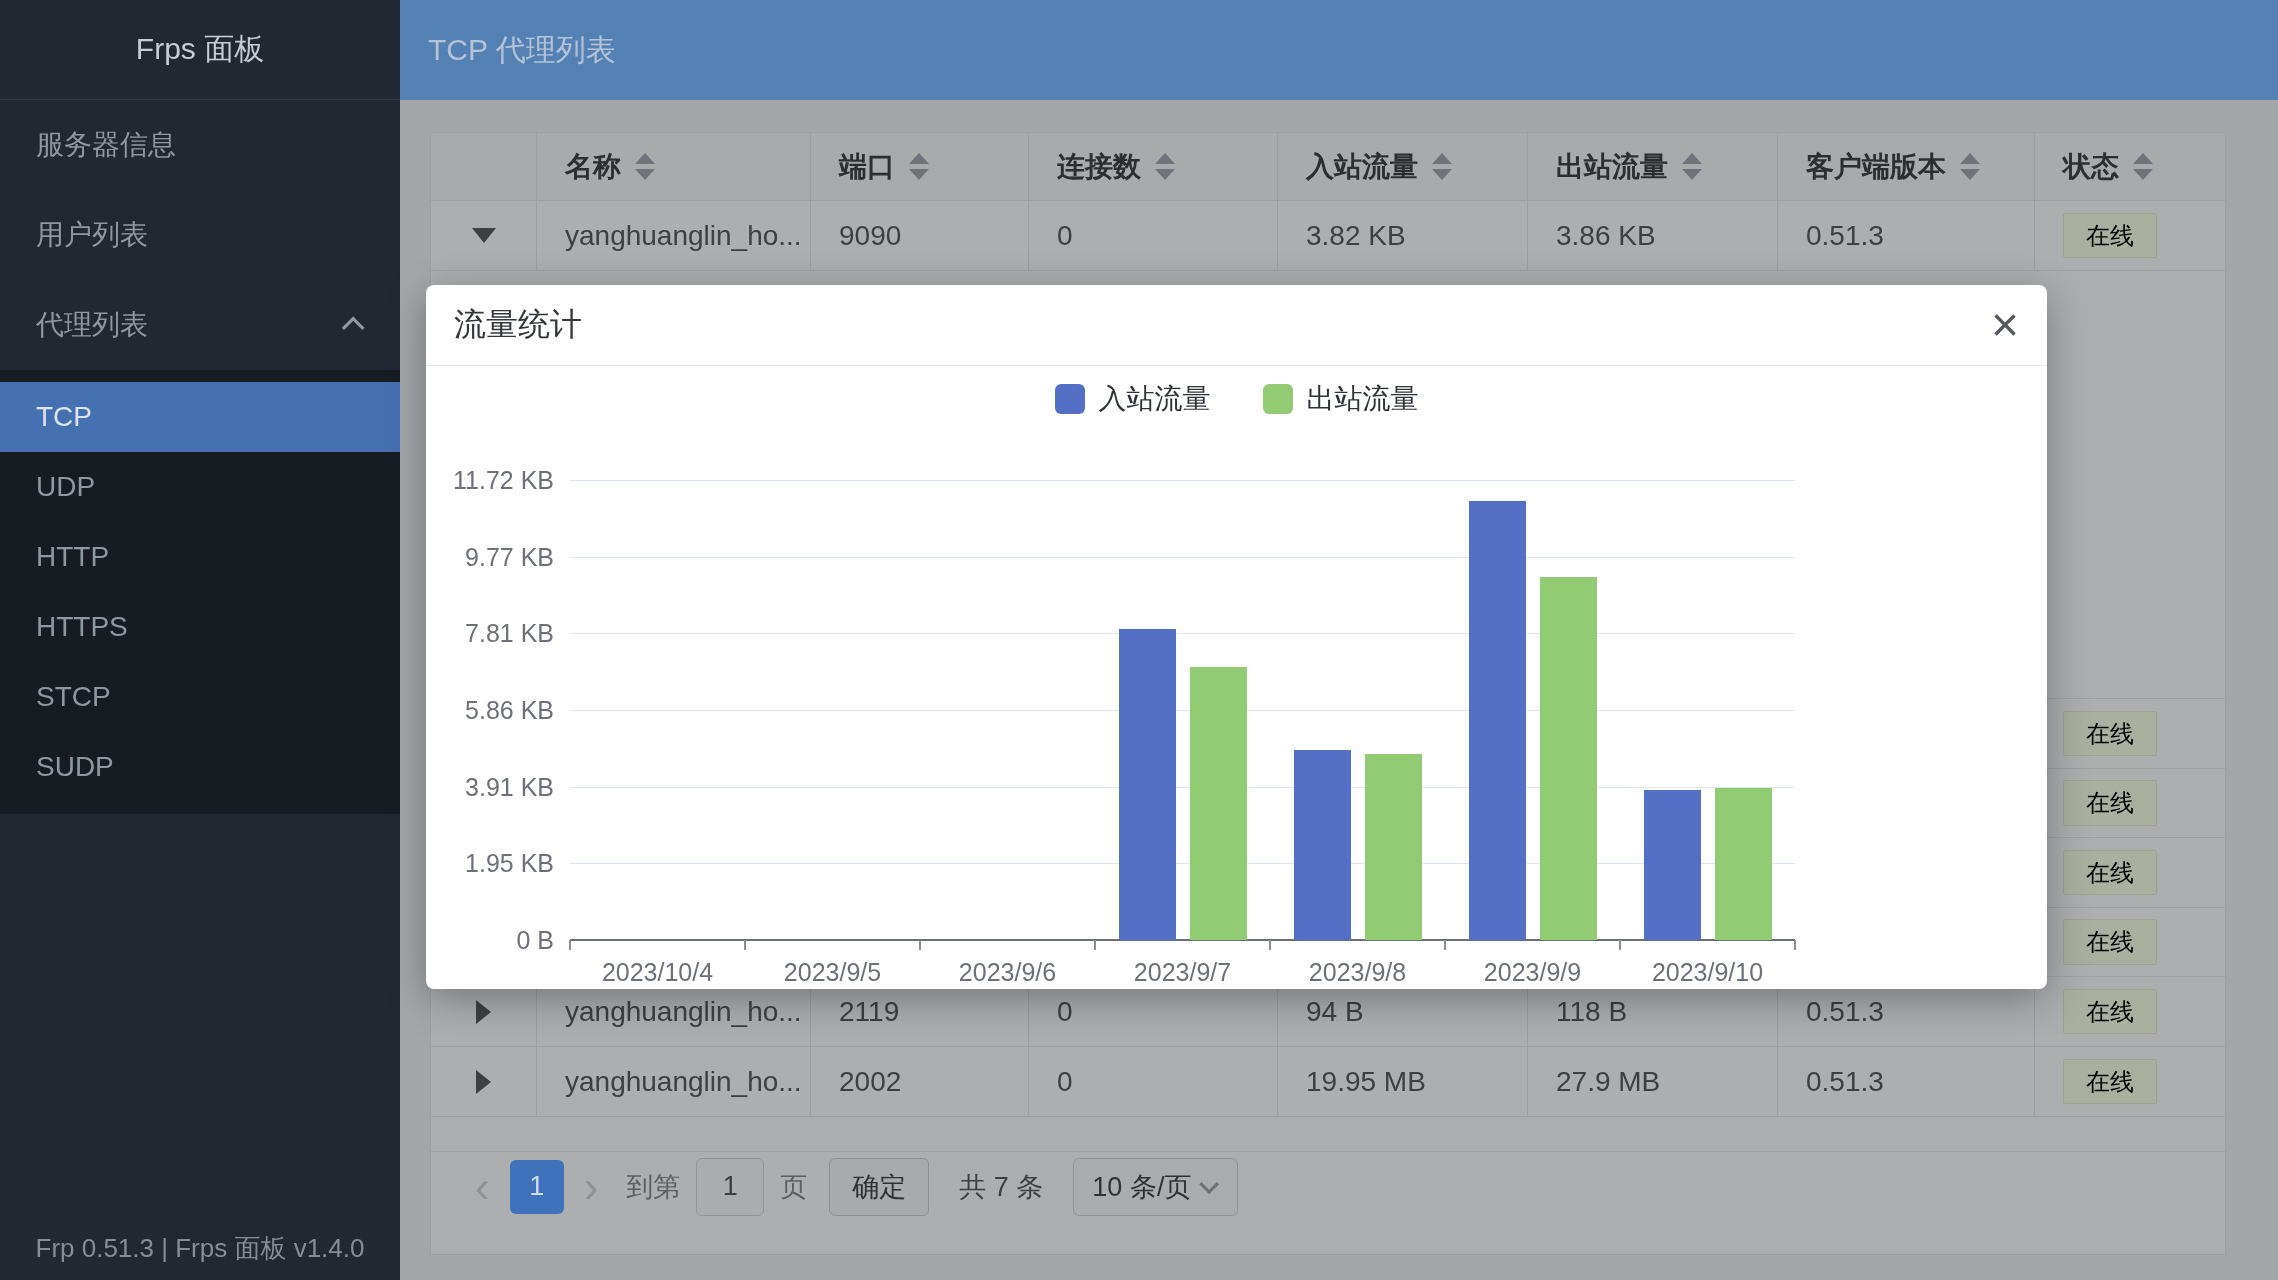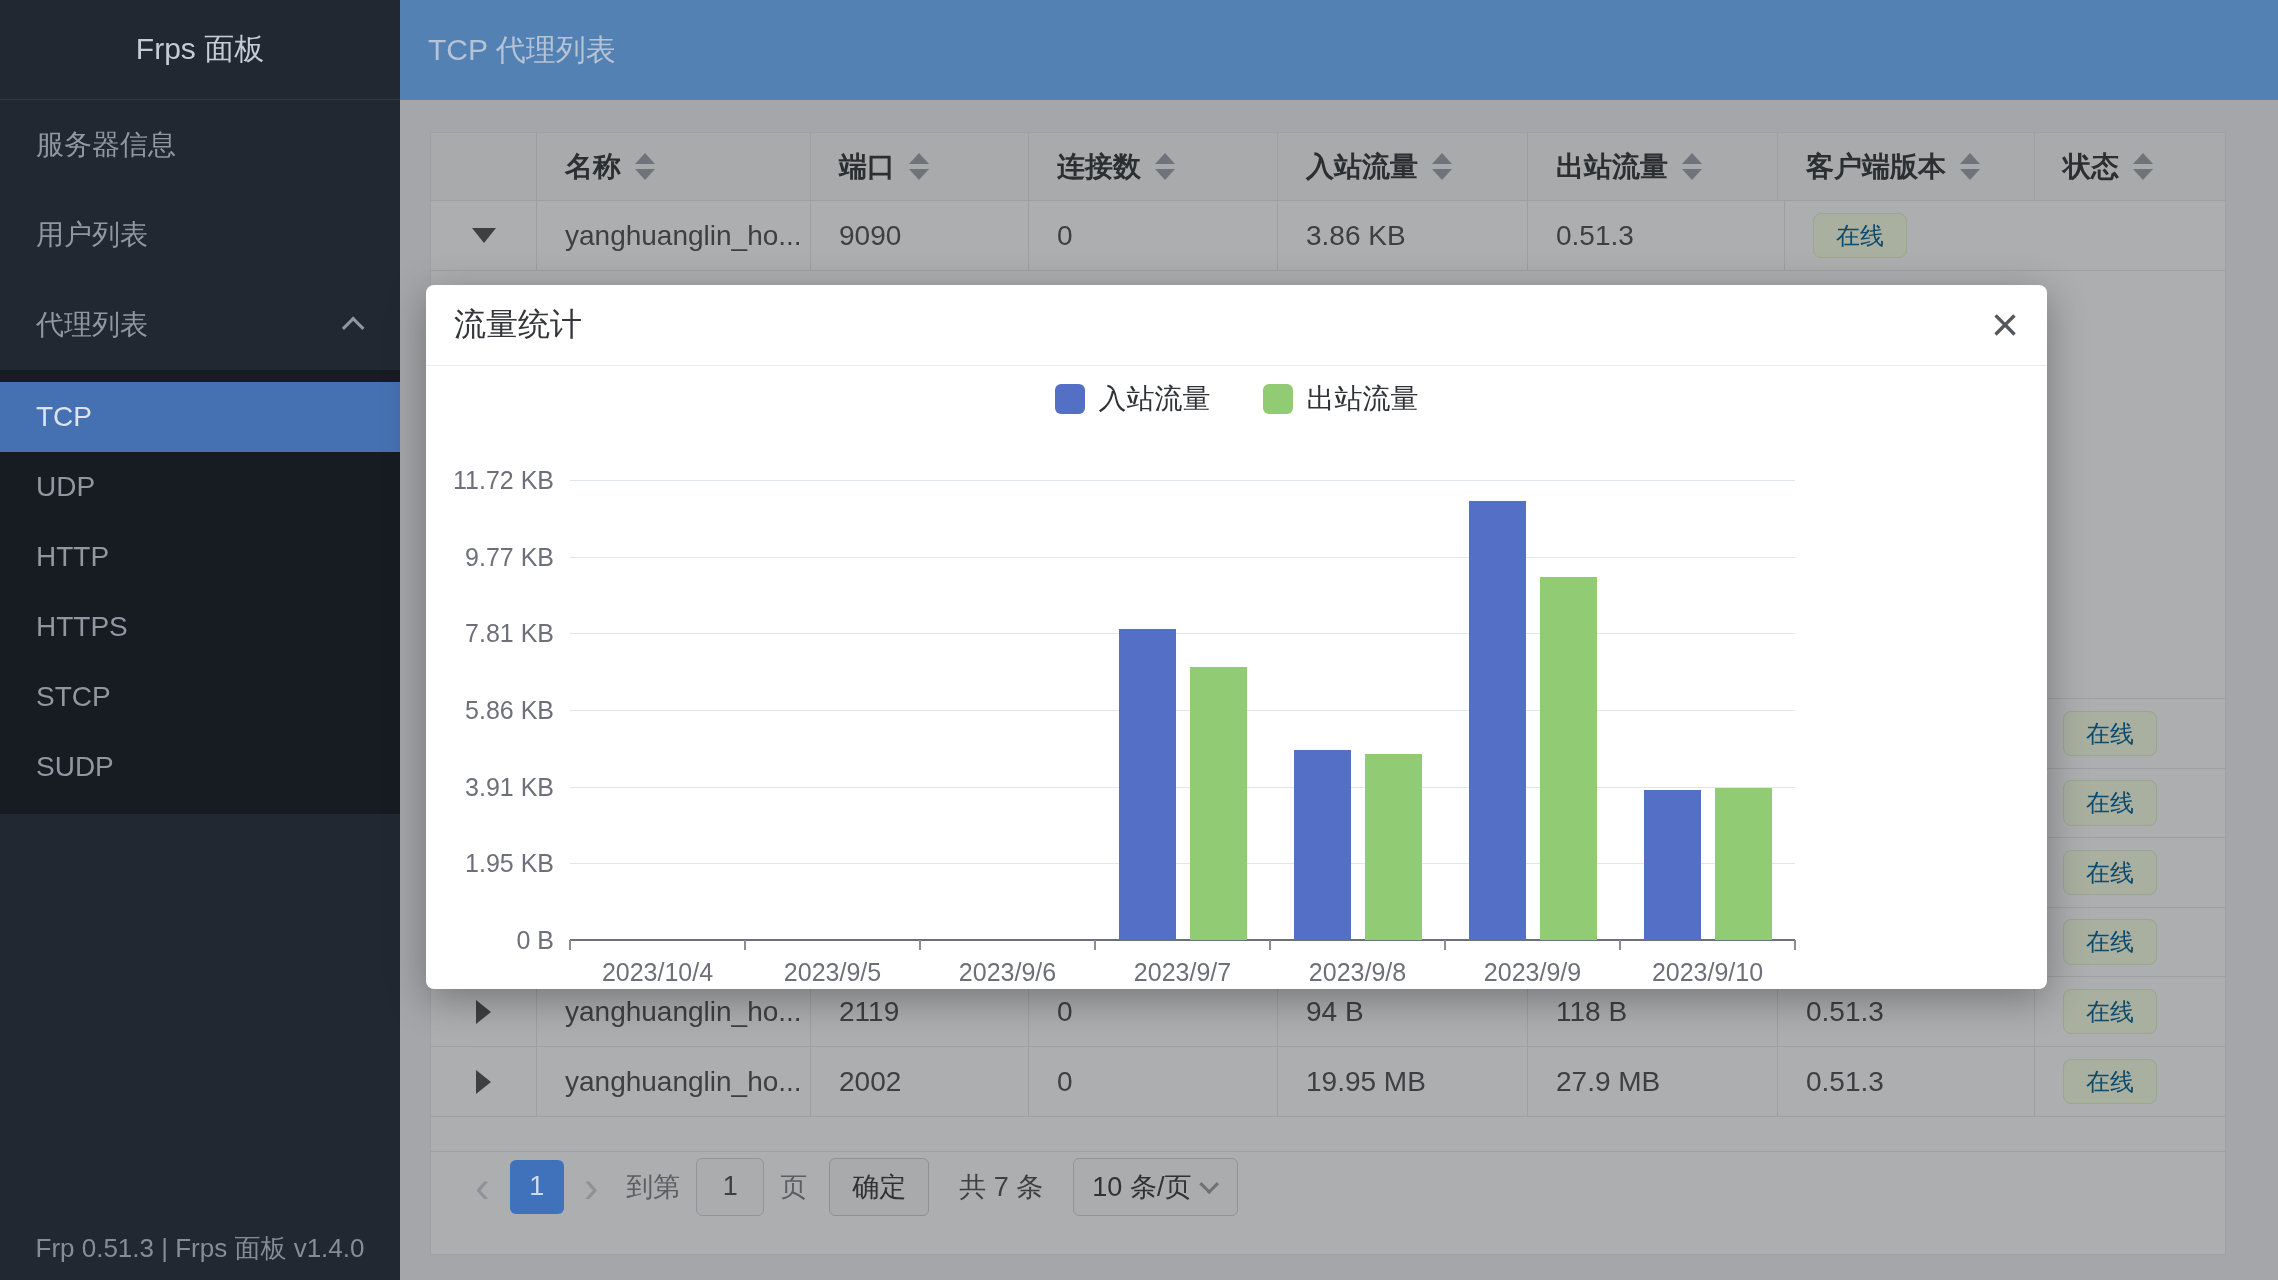--- a/index.html
+++ b/index.html
@@ -39,22 +39,22 @@
   .trow.head .tcell { color:#2c2f32; font-weight:700; }
   .sort { display:inline-flex; flex-direction:column; margin-left:14px; gap:5px; }
   .sort i { display:block; width:0; height:0; border-left:10px solid transparent; border-right:10px solid transparent; }
   .sort .up { border-bottom:11px solid #70747a; }
   .sort .down { border-top:11px solid #70747a; }
   .tri-down { width:0; height:0; border-left:12px solid transparent; border-right:12px solid transparent;
     border-top:15px solid #3d4043; }
   .tri-right { width:0; height:0; border-top:12px solid transparent; border-bottom:12px solid transparent;
     border-left:15px solid #3d4043; }
   .expand-zone { height:428px; border-bottom:1px solid #9ca0a5; background:#adaeb0; }
-  .badge { display:inline-block; padding:6px 22px; font-size:24px; color:#0c4a6e;
-    background:#a9b0a0; border:1px solid #9aa690; border-radius:8px; line-height:1.3; }
+  .badge { display:inline-block; padding:6px 22px; font-size:24px; color:#000000;
+    background:#a9b0a0; border:1px solid #9aa690; border-radius:2px; line-height:1.3; }
 
   
   .pagination { position:absolute; left:0; bottom:0; width:100%; height:70px; margin-bottom:33px;
     border-top:1px solid #9ca0a5; display:flex; align-items:center; padding-left:34px; font-size:27px; color:#3d4043; }
   .pg-chevron { color:#8f9296; font-size:44px; line-height:1; padding:0 10px; cursor:pointer; }
   .pg-current { width:54px; height:54px; background:#3f72bb; color:#cfdaec; border-radius:6px;
     display:flex; align-items:center; justify-content:center; font-size:27px; margin:0 10px; }
   .pg-input { width:68px; height:58px; border:1px solid #91959b; border-radius:6px; background:#abacae;
     display:flex; align-items:center; justify-content:center; margin:0 16px; }
   .pg-confirm { height:58px; padding:0 22px; border:1px solid #8d9197; border-radius:6px; background:#a9aaac;
@@ -173,20 +173,21 @@
             </span>
           </div>
         </div>
         <div class="trow" style="height: 70px;">
           <div class="tcell center" style="width: 106px;">
             <span class="tri-down"></span>
           </div>
           <div class="tcell" style="width: 274px;">yanghuanglin_ho...</div>
           <div class="tcell" style="width: 218px;">9090</div>
           <div class="tcell" style="width: 249px;">0</div>
+          <div class="tcell" style="width: 250px;">3.82 KB</div>
           <div class="tcell" style="width: 250px;">3.86 KB</div>
           <div class="tcell" style="width: 257px;">0.51.3</div>
           <div class="tcell" style="width: 192px;">
             <span class="badge">在线</span>
           </div>
         </div>
         <div class="expand-zone"></div>
         <div class="trow" style="height: 70px;">
           <div class="tcell center" style="width: 106px;">
             <span class="tri-right"></span>

